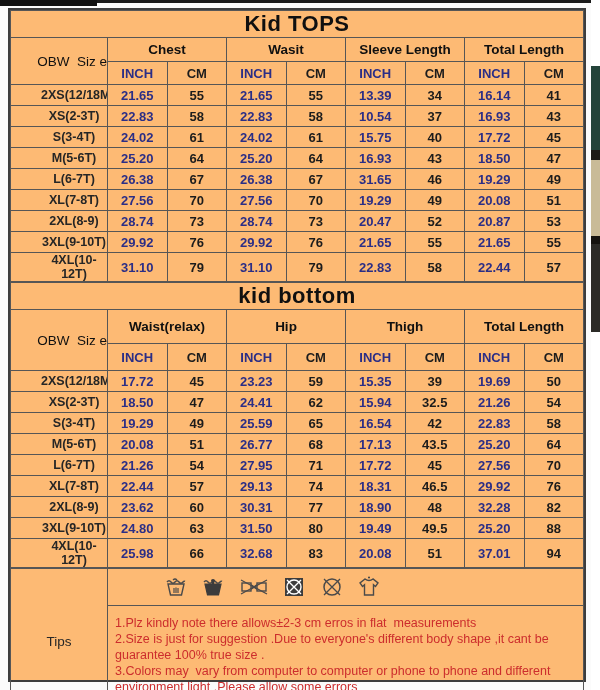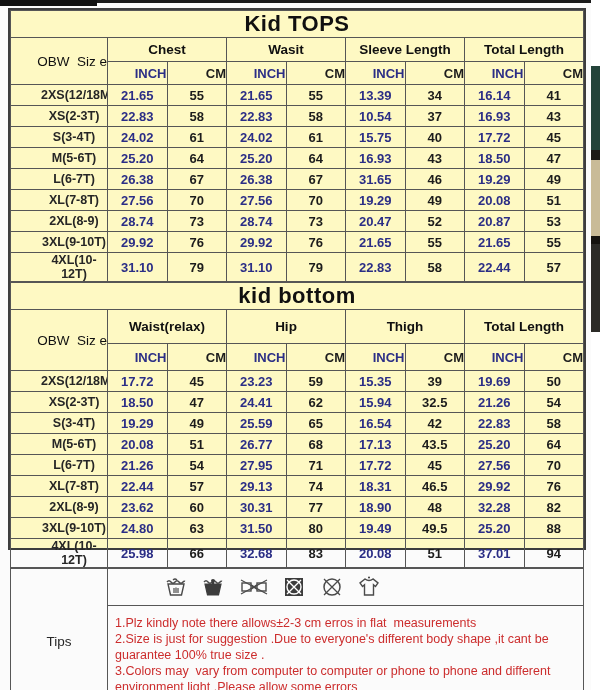--- a/index.html
+++ b/index.html
@@ -10,34 +10,34 @@
     color:#1f1f1f;
   }
   
   .top-strip{position:absolute;top:0;left:0;width:600px;height:3px;background:#1a1a1a;}
   .top-strip-left{position:absolute;top:0;left:0;width:97px;height:6px;background:#111;}
   .photo-strip{position:absolute;top:0;right:0;width:9px;height:690px;}
   .photo-strip div{width:100%;}
 
   
   .sheet{
-    position:absolute;left:8px;top:8px;width:578px;height:542px;
-    box-sizing:border-box;border:2px solid #3d3d3d;background:#fef9c3;
+    position:absolute;left:8px;top:8px;width:578px;height:674px;
+    box-sizing:border-box;border:2px solid #3d3d3d;background:#fdba74;
   }
   table{width:100%;border-collapse:collapse;table-layout:fixed;}
   th,td{
     border:1px solid #565656;text-align:center;vertical-align:middle;
     padding:0;overflow:hidden;font-weight:bold;
   }
   col.size-col{width:97px;}
 
   .title-row th{height:24px;font-size:22px;letter-spacing:.5px;color:#101010;}
   .group-row th{height:23px;font-size:13.5px;color:#101010;}
   #bottoms .group-row th{height:33px;}
-  .unit-row th{height:22px;font-size:13px;text-align:right;}
+  .unit-row th{height:22px;font-size:13px;}
   #bottoms .unit-row th{height:26px;}
   .size-head{font-weight:normal;font-size:13px;white-space:pre;color:#262626;text-align:right;}
   th.inch, td.inch{color:#2b2e86;}
   th.cm, td.cm{color:#1c1c1c;}
   tbody.rows td{height:20px;font-size:13px;}
   tbody.rows td.size-label{font-weight:bold;font-size:12.5px;color:#262626;padding-left:30px;}
 
   
   #care td{font-weight:normal;}
   .tips-label{font-size:13.5px;color:#262626;}

